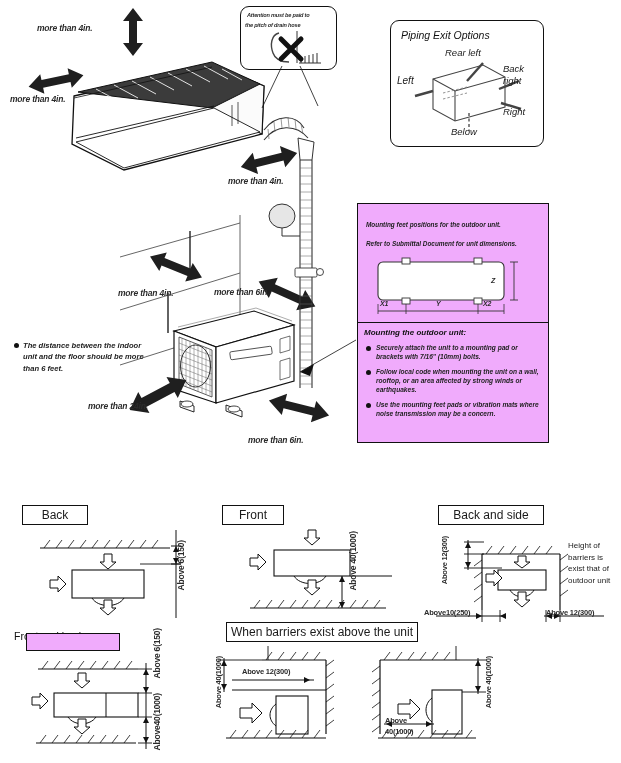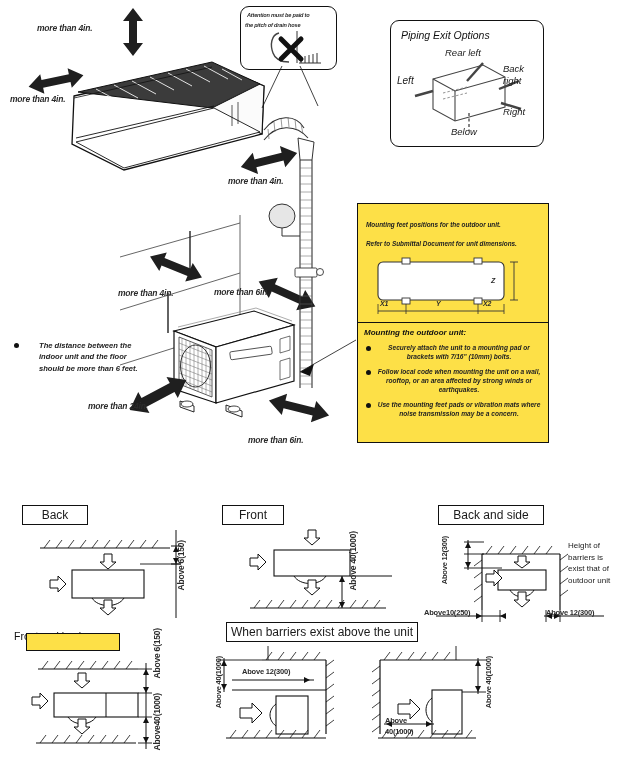--- a/index.html
+++ b/index.html
@@ -6,21 +6,21 @@
   html,body{margin:0;padding:0;background:#fff;}
   body{width:621px;height:763px;position:relative;
        font-family:"Liberation Sans",sans-serif;color:#1a1a1a;overflow:hidden;}
   .abs{position:absolute;}
   .lbl{font-size:8.5px;font-weight:bold;color:#2b2b2b;white-space:nowrap;letter-spacing:-0.2px;}
   .lbl-sm{font-size:7px;font-weight:bold;color:#2b2b2b;white-space:nowrap;letter-spacing:-0.2px;}
   .vert{writing-mode:vertical-rl;transform:rotate(180deg);}
   .boxlabel{border:1px solid #111;background:#fff;font-size:12px;
             text-align:center;padding:2px 0;white-space:nowrap;}
   .roundbox{border:1.3px solid #111;border-radius:9px;background:#fff;}
-  .sqbox{border:1.2px solid #111;background:#fde047;text-align:center;}
+  .sqbox{border:1.2px solid #111;background:#f0abfc;}
   .bullet{width:5px;height:5px;border-radius:50%;background:#111;
           display:inline-block;flex:none;margin-top:3px;}
   .bulrow{display:flex;gap:5px;margin-bottom:5px;}
   .bultxt{font-size:6.6px;font-weight:bold;line-height:1.42;color:#222;}
   svg{display:block;overflow:visible;}
   .title-line{font-size:11.5px;color:#111;}
   .unit-blue{color:#3a45b5;}
 </style>
 </head>
 <body>
@@ -135,21 +135,21 @@
   <svg class="abs" style="left:148px;top:252px;" width="56" height="30" viewBox="0 0 56 30">
     <path d="M0 15 L14 5 L14 11 L42 11 L42 5 L56 15 L42 25 L42 19 L14 19 L14 25 Z" fill="#1f1f1f" transform="rotate(22 28 15)"></path>
   </svg>
   <div class="abs lbl" style="left:118px;top:288px;">more than 4in.</div>
 
   <svg class="abs" style="left:256px;top:278px;" width="62" height="32" viewBox="0 0 62 32">
     <path d="M0 16 L16 5 L16 12 L46 12 L46 5 L62 16 L46 27 L46 20 L16 20 L16 27 Z" fill="#1f1f1f" transform="rotate(24 31 16)"></path>
   </svg>
   <div class="abs lbl" style="left:214px;top:287px;">more than 6in.</div>
 
-  <div class="abs" style="left:14px;top:340px;width:132px;display:flex;gap:20px;">
+  <div class="abs" style="left:14px;top:340px;width:132px;display:flex;gap:4px;">
     <span class="bullet"></span>
     <span style="font-size:7.6px;font-weight:bold;line-height:1.5;color:#222;">The distance between the indoor unit and the floor should be more than 6 feet.</span>
   </div>
 
   <svg class="abs" style="left:168px;top:305px;" width="132" height="115" viewBox="0 0 132 115">
 
     <path d="M6 26 L86 6 L126 20 L48 42 Z" fill="#fff" stroke="#111" stroke-width="1.1"></path>
     <path d="M10 22 L88 3 L124 16" fill="none" stroke="#888" stroke-width="0.7"></path>
 
     <path d="M6 26 L48 42 L48 98 L6 84 Z" fill="#fff" stroke="#111" stroke-width="1.2"></path>

